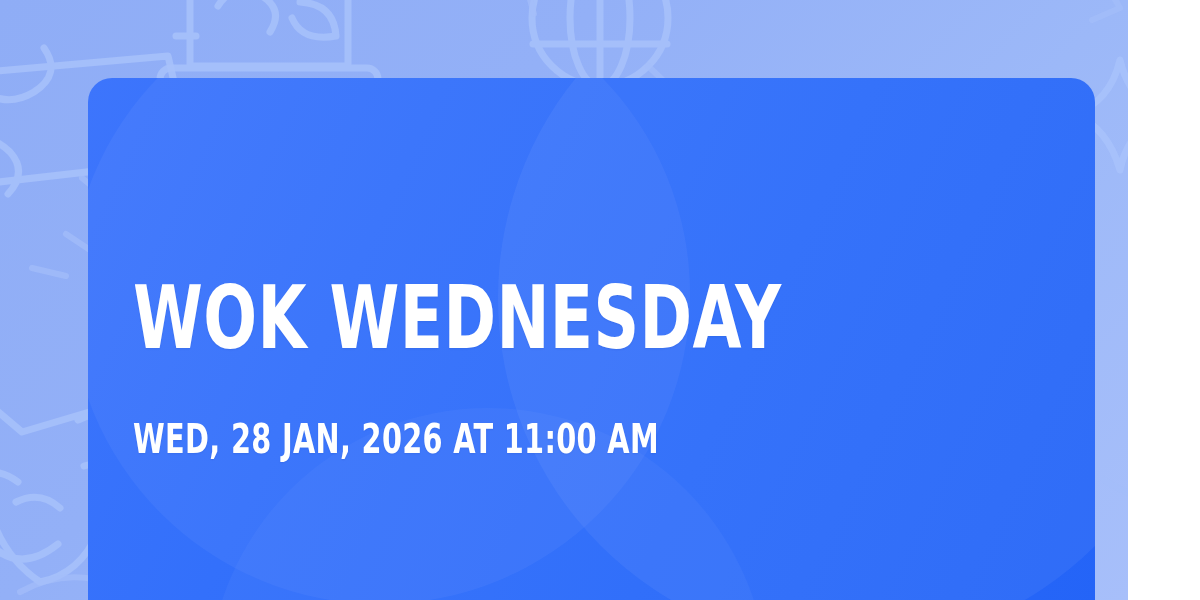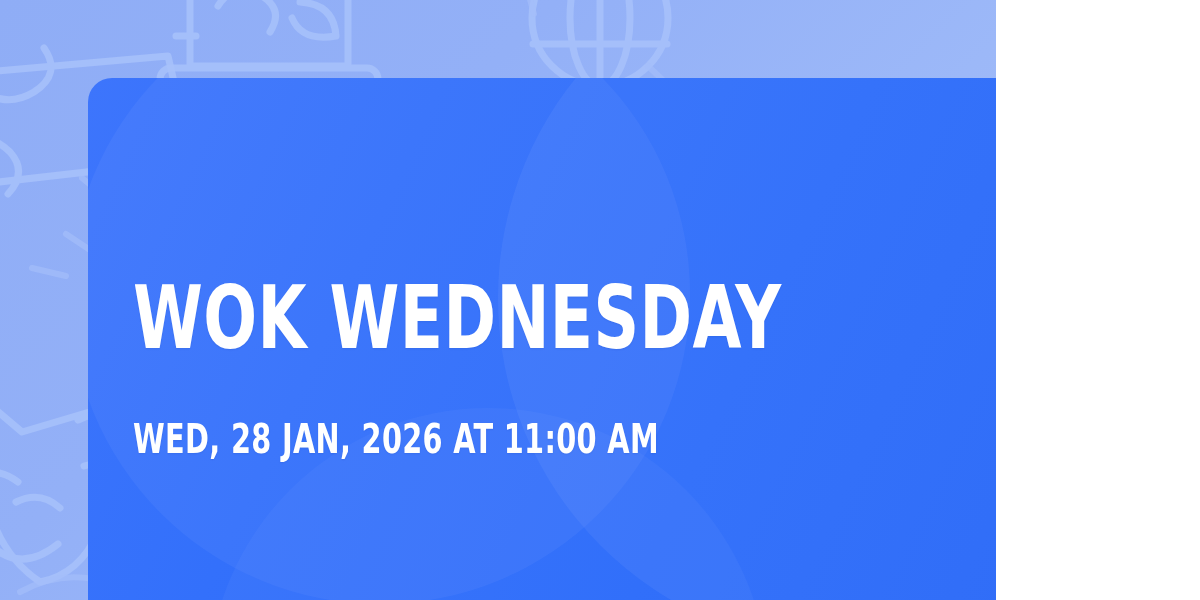--- a/index.html
+++ b/index.html
@@ -11,25 +11,24 @@
     overflow: hidden;
   }
 
   body {
     font-family: "Liberation Sans", sans-serif;
   }
 
   
   .stage {
     position: relative;
-    width: 956px;
+    width: 1128px;
     height: 600px;
     overflow: hidden;
     background: linear-gradient(135deg, #8fadf6 0%, #93b0f7 35%, #9cb8f8 65%, #a7bffa 100%);
-    padding-left: 40px;
   }
 
   
   .doodle-layer {
     position: absolute;
     inset: 0;
     width: 1200px;
     height: 600px;
     pointer-events: none;
   }

